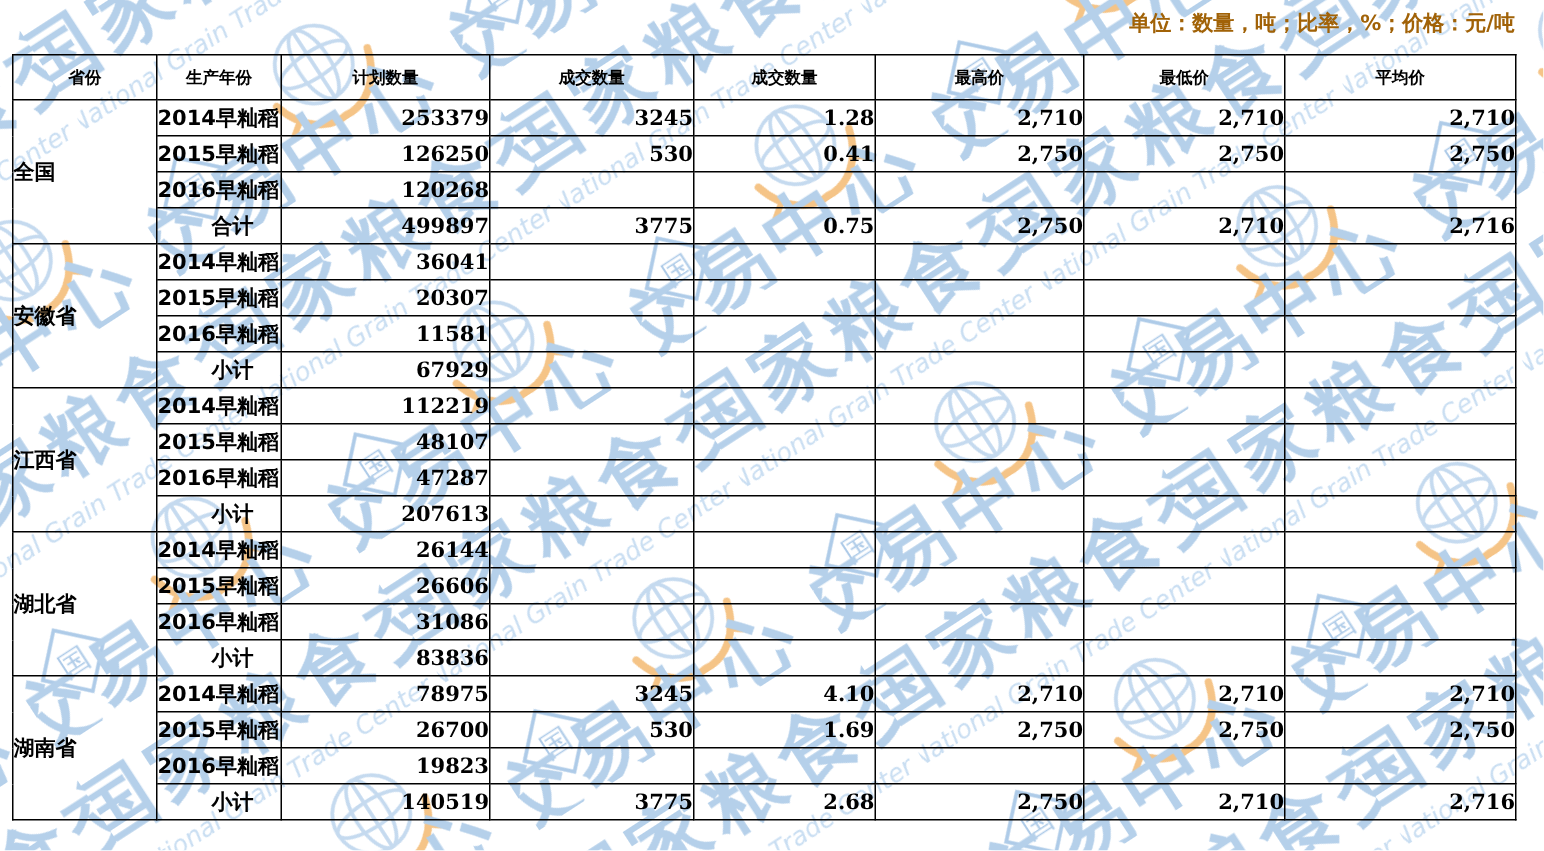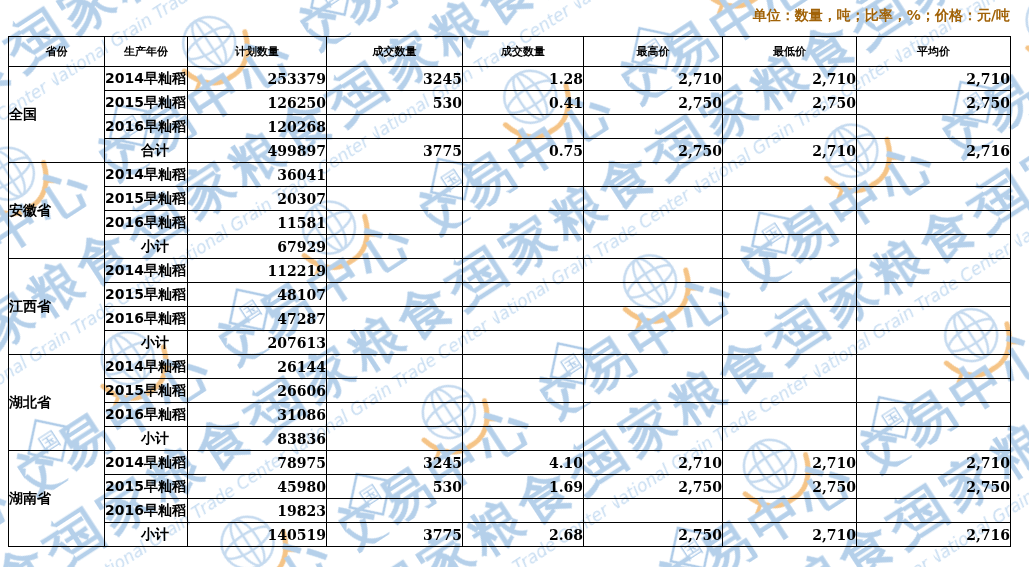--- a/index.html
+++ b/index.html
@@ -250,21 +250,21 @@
             <td class="year">2014早籼稻</td>
             <td class="num">78975</td>
             <td class="num">3245</td>
             <td class="num">4.10</td>
             <td class="num">2,710</td>
             <td class="num">2,710</td>
             <td class="num">2,710</td>
           </tr>
           <tr>
             <td class="year">2015早籼稻</td>
-            <td class="num">45980</td>
+            <td class="num">26700</td>
             <td class="num">530</td>
             <td class="num">1.69</td>
             <td class="num">2,750</td>
             <td class="num">2,750</td>
             <td class="num">2,750</td>
           </tr>
           <tr>
             <td class="year">2016早籼稻</td>
             <td class="num">19823</td>
             <td class="num"></td>

